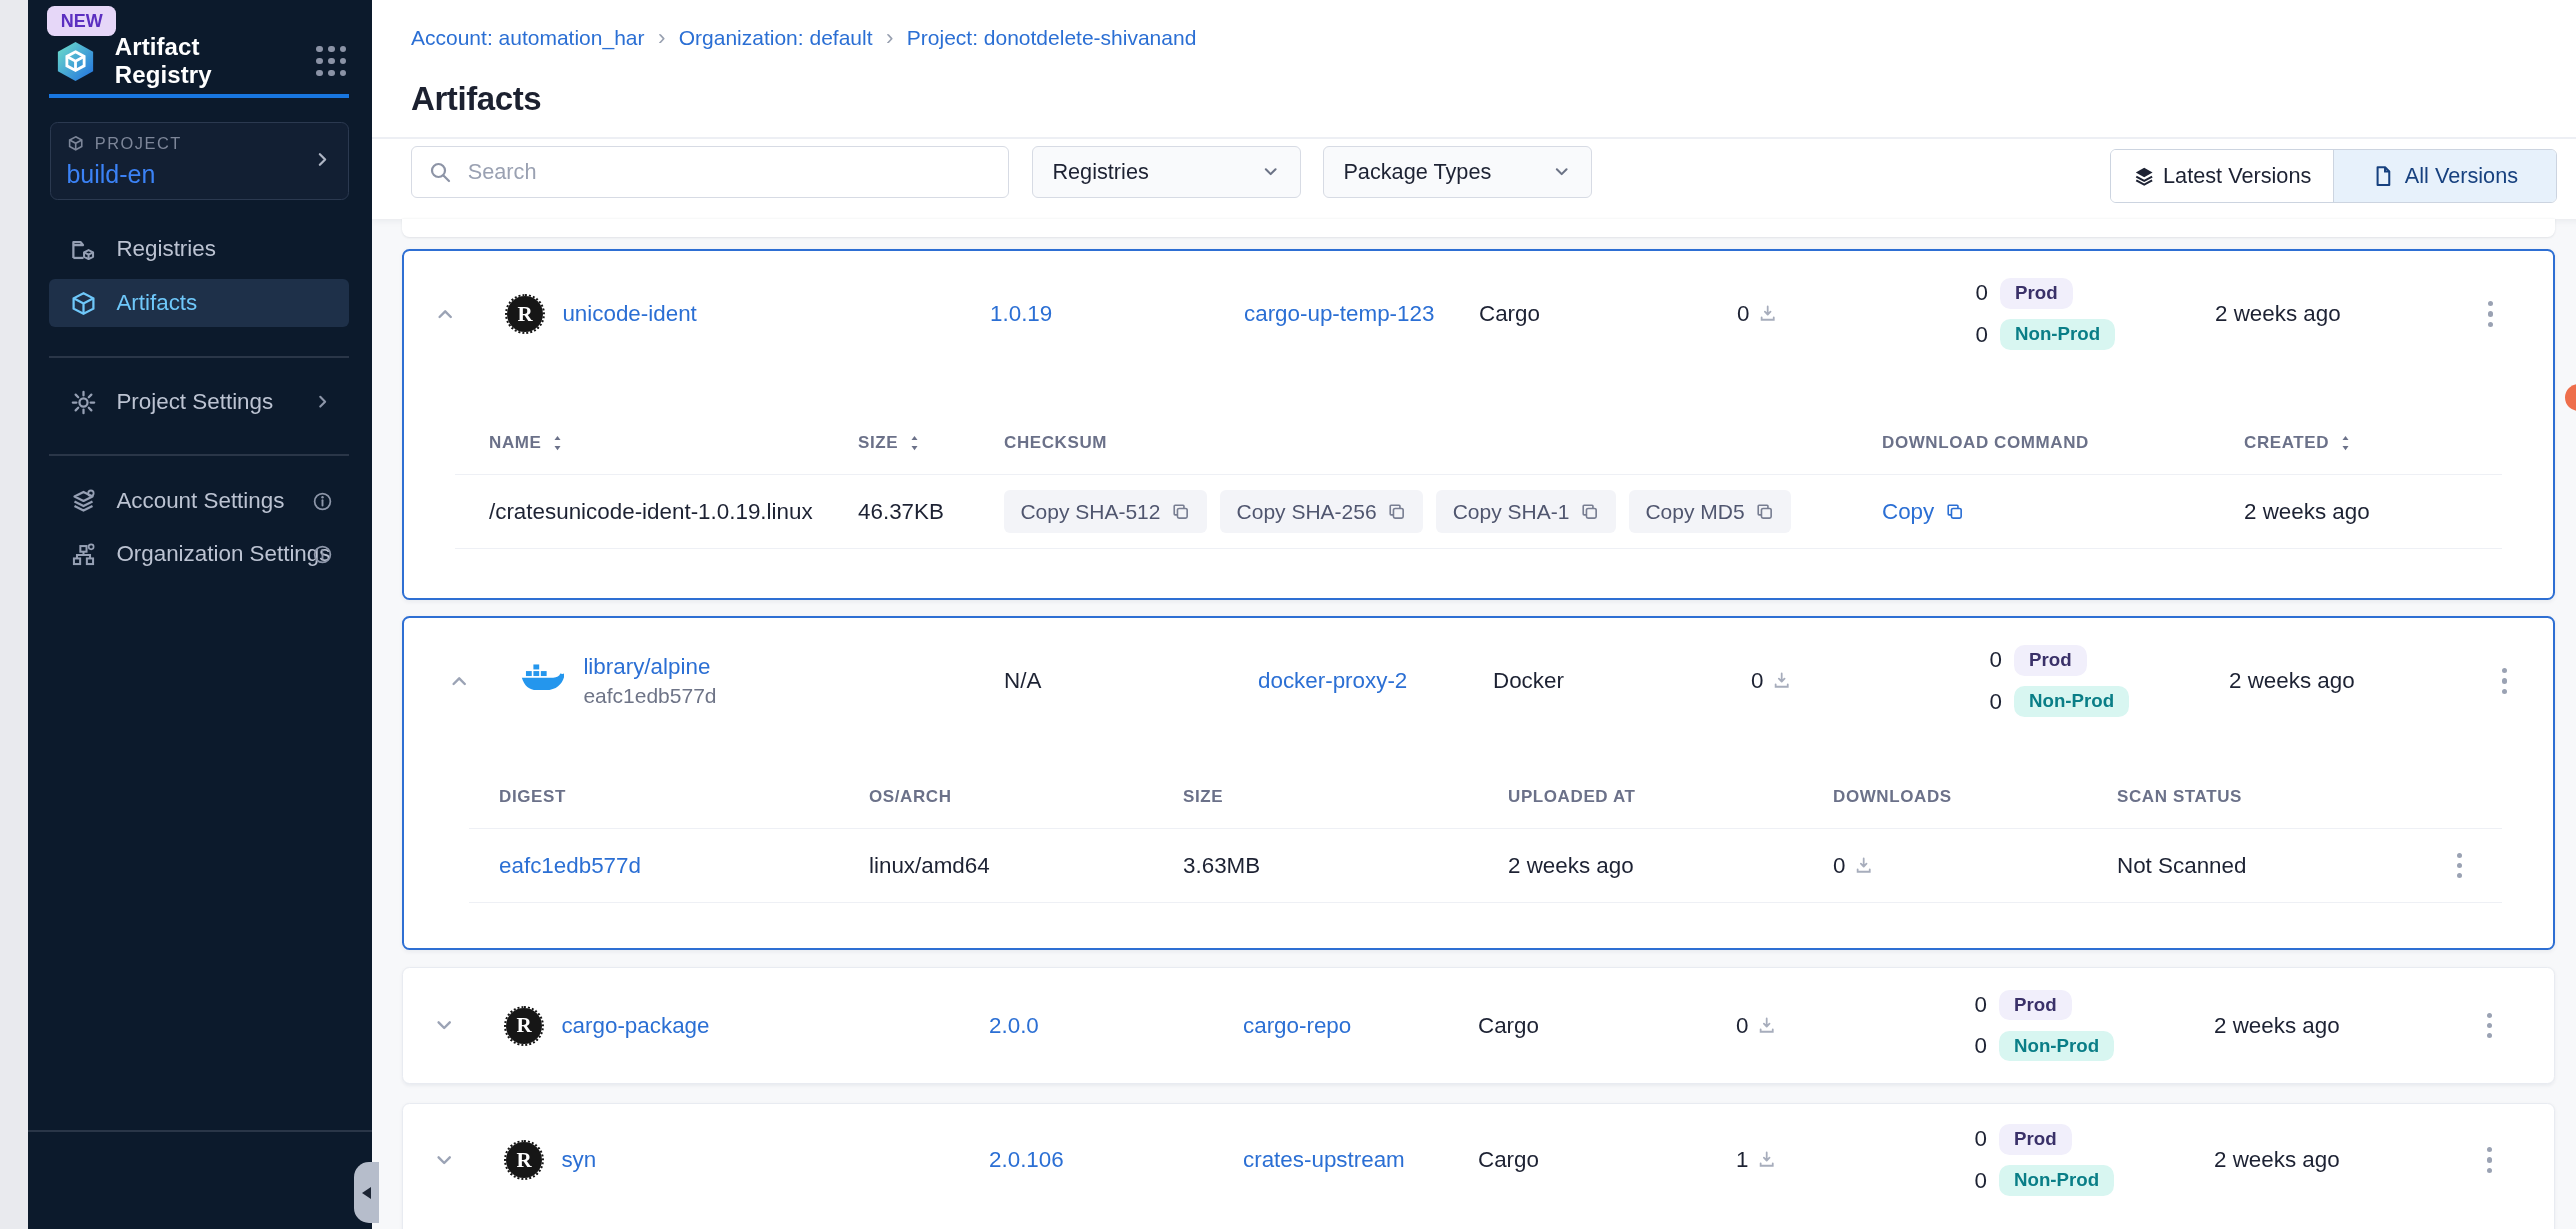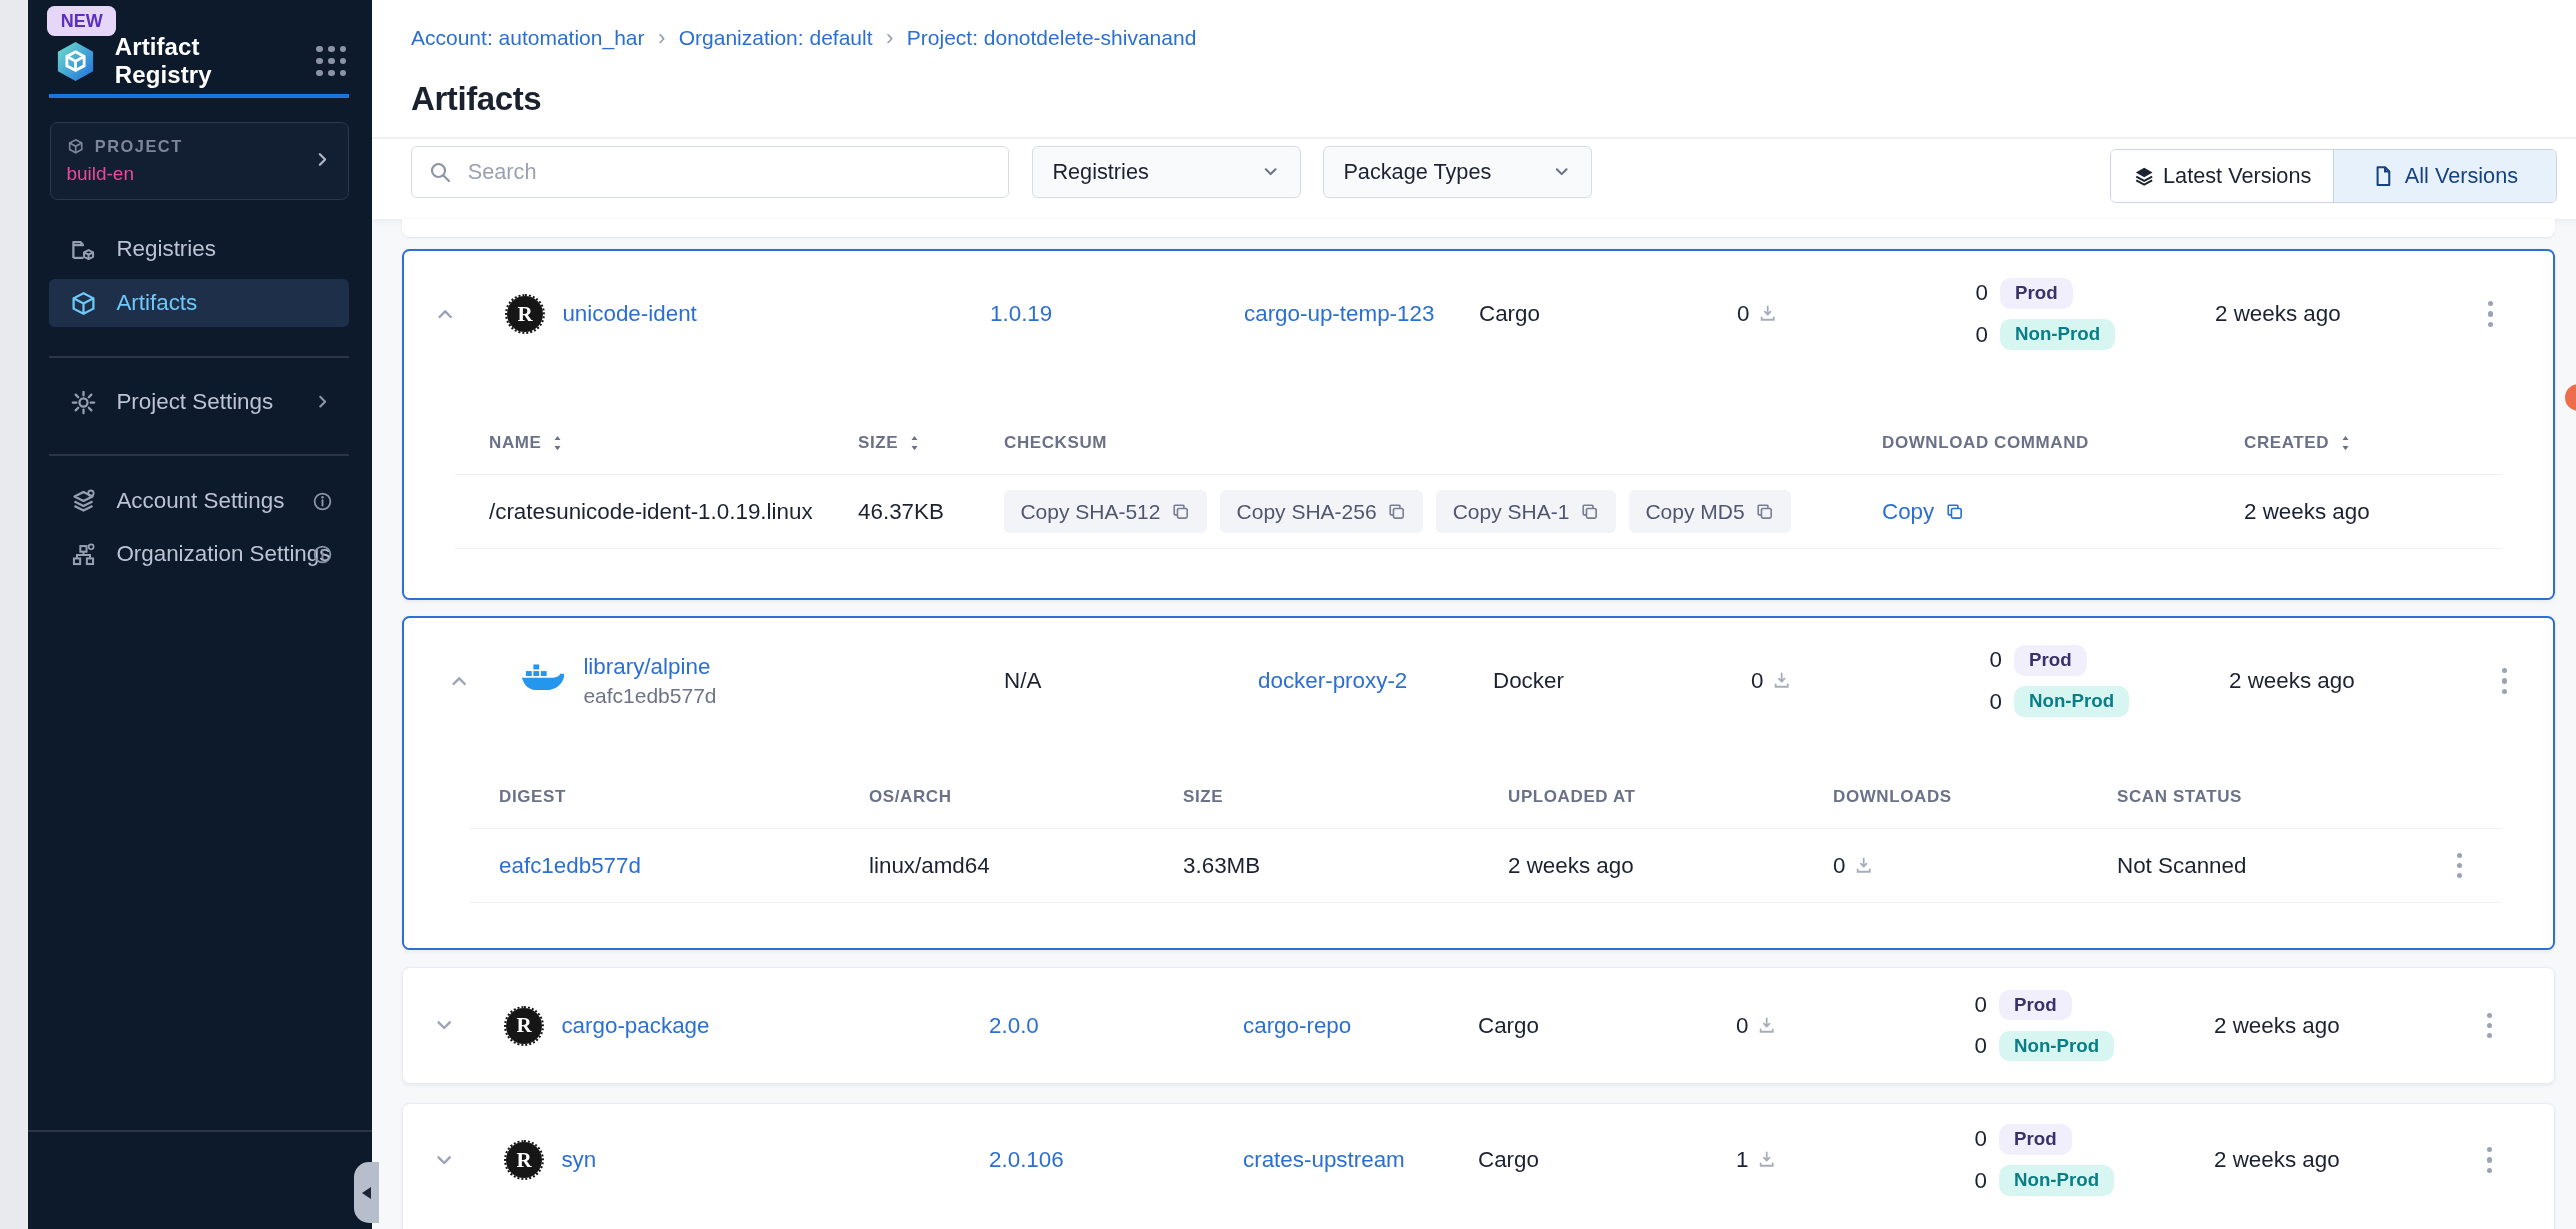--- a/index.html
+++ b/index.html
@@ -12,23 +12,23 @@
     font-size:18px; font-weight:700; padding:4.5px 13.4px; border-radius:7.5px; }
   .logo-row { position:absolute; left:25.4px; top:33px; width:299px; display:flex; align-items:center; gap:16.4px; }
   .logo svg { width:45px; height:45px; display:block; }
   .app-title { color:#ffffff; font-size:24px; font-weight:700; flex:1; letter-spacing:0.1px; }
   .grid-icon { display:grid; grid-template-columns:repeat(3,6.7px); gap:5.2px; margin-right:6px; cursor:pointer; }
   .grid-icon i { width:6.7px; height:6.7px; border-radius:50%; background:#8b93a6; }
   .logo-underline { position:absolute; left:21px; top:94px; width:300px; height:3.7px; background:var(--underline_blue,#1876e0); }
 
   .project-selector { position:absolute; left:22.4px; top:122px; width:299px; height:78px; background:#121f33;
     border:1.5px solid #2b3950; border-radius:7.5px; text-align:left; padding:11.2px 15px; cursor:pointer; }
-  .proj-top { display:flex; align-items:center; gap:9px; color:#7d8699; font-size:16.4px; font-weight:700; letter-spacing:1.5px; }
+  .proj-top { display:flex; align-items:center; gap:9px; color:#7d8699; font-size:16.4px; font-weight:400; letter-spacing:1.5px; }
   .proj-top svg { width:19.4px; height:19.4px; }
-  .proj-name { color:#ec4899; font-size:19px; margin-top:6px; }
+  .proj-name { color:#3b82f6; font-size:25px; margin-top:6px; }
   .proj-chevron { position:absolute; right:15px; top:50%; transform:translateY(-50%); color:#aeb5c4; }
 
   .nav-item { position:absolute; left:21px; width:300px; height:48px; display:flex; align-items:center; gap:19.4px;
     padding-left:21px; color:#bcc3d2; font-size:22.4px; cursor:pointer; border-radius:6px; background:transparent; border:none; text-align:left; }
   .nav-item .ni-icon { width:27px; height:27px; color:#96a0b4; display:flex; align-items:center; justify-content:center; }
   .nav-item.active { background:#1e3049; color:var(--sidebar_active_text,#6fc8fa); }
   .nav-item.active .ni-icon { color:var(--sidebar_active_text,#6fc8fa); }
   .nav-right { position:absolute; right:16.4px; color:#8d96a9; display:flex; align-items:center; }
   .sb-divider { position:absolute; left:21px; width:300px; height:1.5px; background:#2a3648; }
   .help-divider { position:absolute; left:0; top:1130px; width:344px; height:1.5px; background:#2a3648; }

